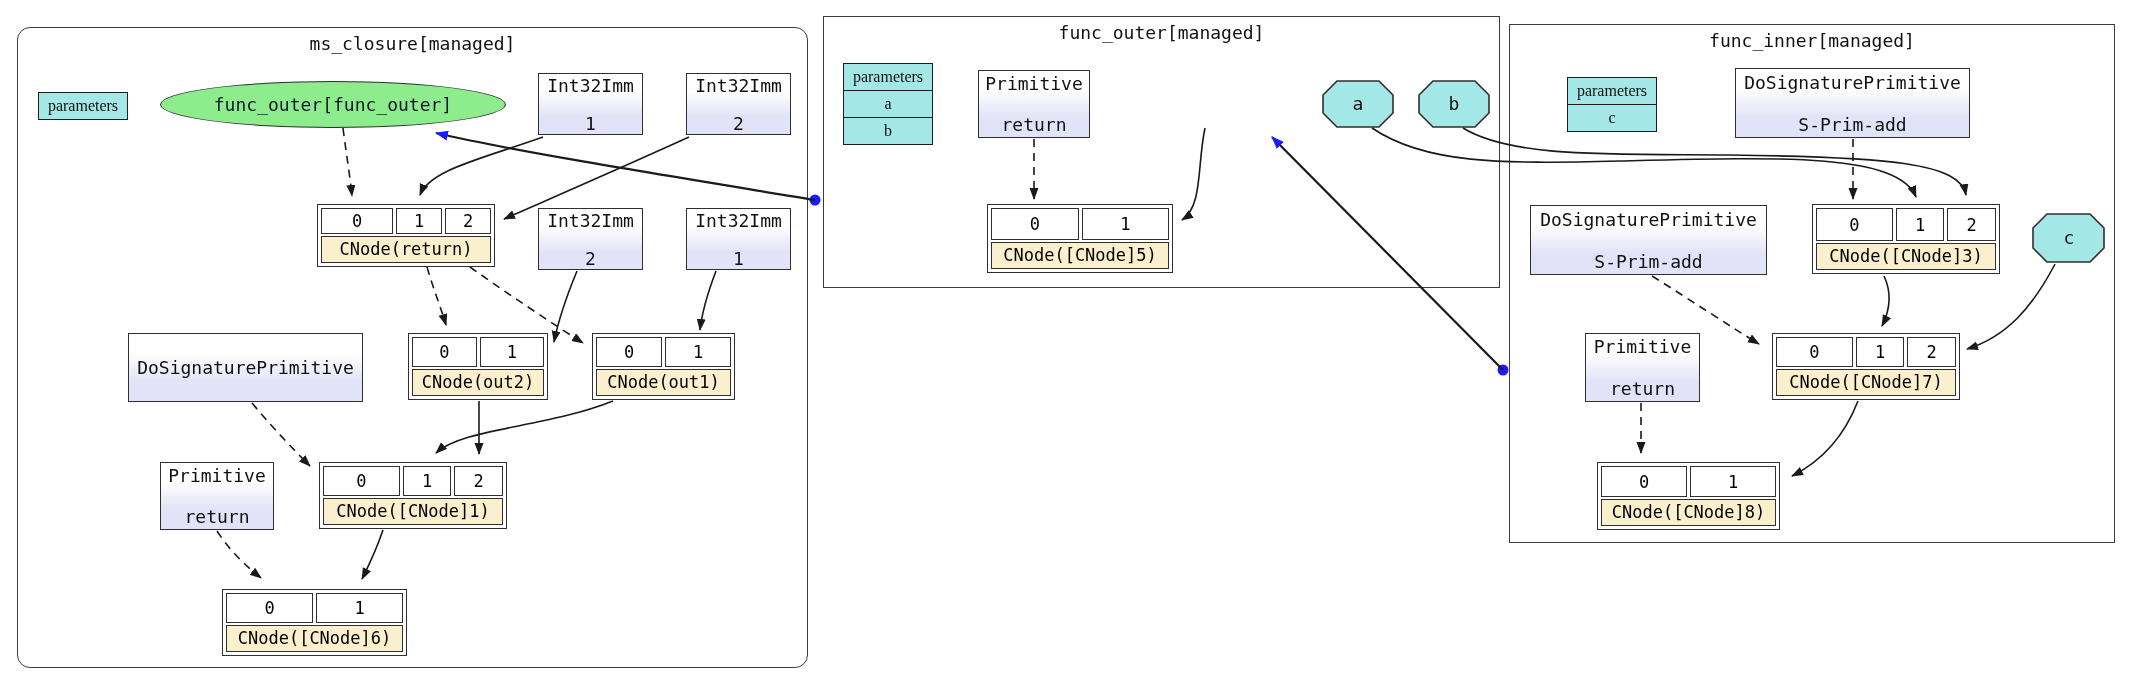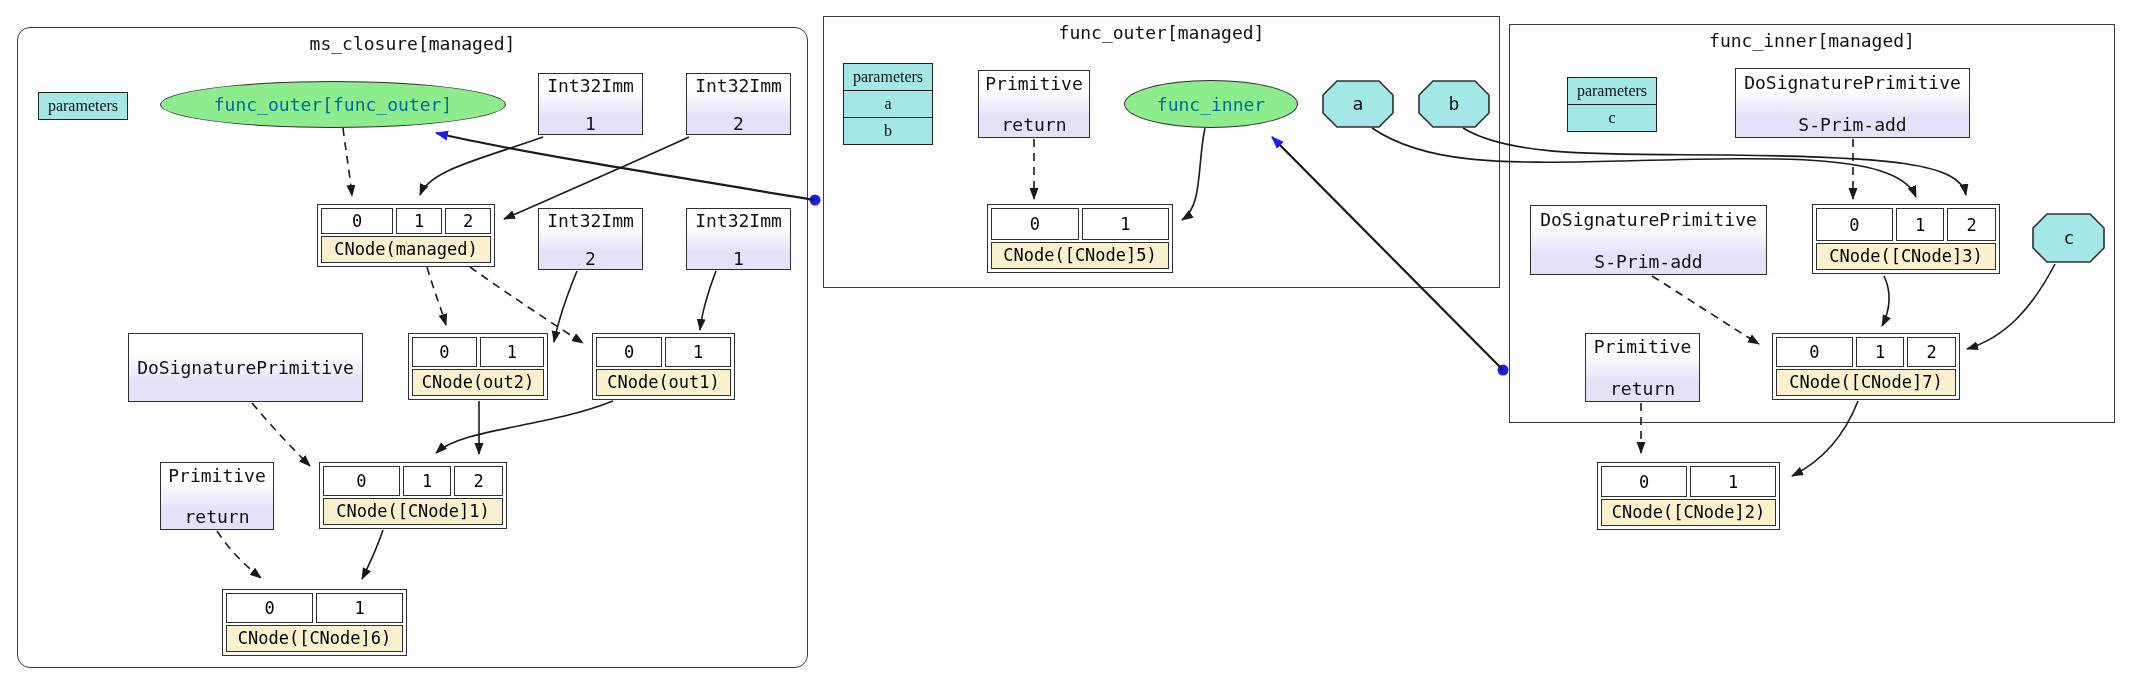--- a/index.html
+++ b/index.html
@@ -12,21 +12,21 @@
 
   .rec { position:absolute; border:1.6px solid #2f2f2f; box-sizing:border-box;
          background:linear-gradient(180deg, #ffffff 0%, #ffffff 28%, var(--node_fill_lavender) 72%);
          display:flex; flex-direction:column;gap:16px; }
   .rec > div { flex:1; display:flex; align-items:center; justify-content:center;
                font:18px "DejaVu Sans Mono", monospace; color:#111; white-space:nowrap; }
 
   .ellipse { position:absolute; border:1.6px solid #2f2f2f; border-radius:50%;
              background:var(--node_fill_green); box-sizing:border-box;
              display:flex; align-items:center; justify-content:center;
-             font:18px "DejaVu Sans Mono", monospace; color:#0369a1; }
+             font:18px "DejaVu Sans Mono", monospace; color:#0f172a; }
 
   .cnode { position:absolute; border:1.5px solid #2f2f2f; background:#fff; padding:3px;
            box-sizing:border-box; display:flex; flex-direction:column; gap:2px; }
   .slots { display:flex; gap:3px; flex:1; }
   .slot  { border:1.4px solid #2f2f2f; background:#fff; flex:1; display:flex;
            align-items:center; justify-content:center; font:17px "DejaVu Sans Mono", monospace; }
   .slot.w { flex:1.6; }
   .cnlabel { border:1.4px solid #2f2f2f; background:var(--node_fill_cream); text-align:center;
              font:17px/25px "DejaVu Sans Mono", monospace; height:25px; white-space:nowrap; overflow:hidden; }
 
@@ -51,21 +51,21 @@
 <div id="canvas">
 
   <div class="cluster" style="left:17px; top:27px; width:791px; height:641px;border-radius:13px;">
     <div class="cluster-title">ms_closure[managed]</div>
   </div>
 
   <div class="cluster" style="left:823px; top:16px; width:677px; height:272px;">
     <div class="cluster-title">func_outer[managed]</div>
   </div>
 
-  <div class="cluster" style="left:1509px; top:24px; width:606px; height:399px;">
+  <div class="cluster" style="left:1509px; top:24px; width:606px; height:519px;">
     <div class="cluster-title">func_inner[managed]</div>
   </div>
 
   <div class="ptable" style="left:38px; top:92px; width:90px; height:28px;">
     <div class="prow">parameters</div>
   </div>
 
   <div class="ellipse" style="left:160px; top:81px; width:346px; height:47px;">
     <span>func_outer[func_outer]</span>
   </div>
@@ -79,21 +79,21 @@
     <div>Int32Imm</div>
     <div>2</div>
   </div>
 
   <div class="cnode" style="left:317px; top:204px; width:178px; height:63px;">
     <div class="slots">
       <div class="slot w">0</div>
       <div class="slot">1</div>
       <div class="slot">2</div>
     </div>
-    <div class="cnlabel">CNode(managed)</div>
+    <div class="cnlabel">CNode(return)</div>
   </div>
 
   <div class="rec" style="left:538px; top:208px; width:105px; height:62px;">
     <div>Int32Imm</div>
     <div>2</div>
   </div>
 
   <div class="rec" style="left:686px; top:208px; width:105px; height:62px;">
     <div>Int32Imm</div>
     <div>1</div>
@@ -145,23 +145,20 @@
     <div class="prow">parameters</div>
     <div class="prow">a</div>
     <div class="prow">b</div>
   </div>
 
   <div class="rec" style="left:978px; top:70px; width:112px; height:68px;">
     <div>Primitive</div>
     <div>return</div>
   </div>
 
-  <div class="ellipse" style="left:1124px; top:80px; width:174px; height:48px;">
-    <span>func_inner</span>
-  </div>
 
   <svg class="oct" style="left:1322px; top:80px;" width="72" height="48" viewBox="0 0 72 48">
     <polygon points="15,1 57,1 71,15 71,33 57,47 15,47 1,33 1,15" fill="#a3e8e6" stroke="#2f2f2f" stroke-width="1.6"></polygon>
     <text x="36" y="30" text-anchor="middle">a</text>
   </svg>
 
   <svg class="oct" style="left:1418px; top:80px;" width="72" height="48" viewBox="0 0 72 48">
     <polygon points="15,1 57,1 71,15 71,33 57,47 15,47 1,33 1,15" fill="#a3e8e6" stroke="#2f2f2f" stroke-width="1.6"></polygon>
     <text x="36" y="30" text-anchor="middle">b</text>
   </svg>
@@ -215,21 +212,21 @@
       <div class="slot">2</div>
     </div>
     <div class="cnlabel">CNode([CNode]7)</div>
   </div>
 
   <div class="cnode" style="left:1597px; top:462px; width:183px; height:68px;">
     <div class="slots">
       <div class="slot">0</div>
       <div class="slot">1</div>
     </div>
-    <div class="cnlabel">CNode([CNode]2)</div>
+    <div class="cnlabel">CNode([CNode]8)</div>
   </div>
 
   <svg class="edges" width="2132" height="688" viewBox="0 0 2132 688">
     <defs>
       <marker id="ah" markerUnits="userSpaceOnUse" markerWidth="13" markerHeight="10" refX="11" refY="4.5" orient="auto">
         <path d="M0,0 L12,4.5 L0,9 z" fill="#1a1a1a"></path>
       </marker>
       <marker id="ahb" markerUnits="userSpaceOnUse" markerWidth="14" markerHeight="11" refX="12" refY="5" orient="auto">
         <path d="M0,0 L13,5 L0,10 z" fill="#1b1bff"></path>
       </marker>

